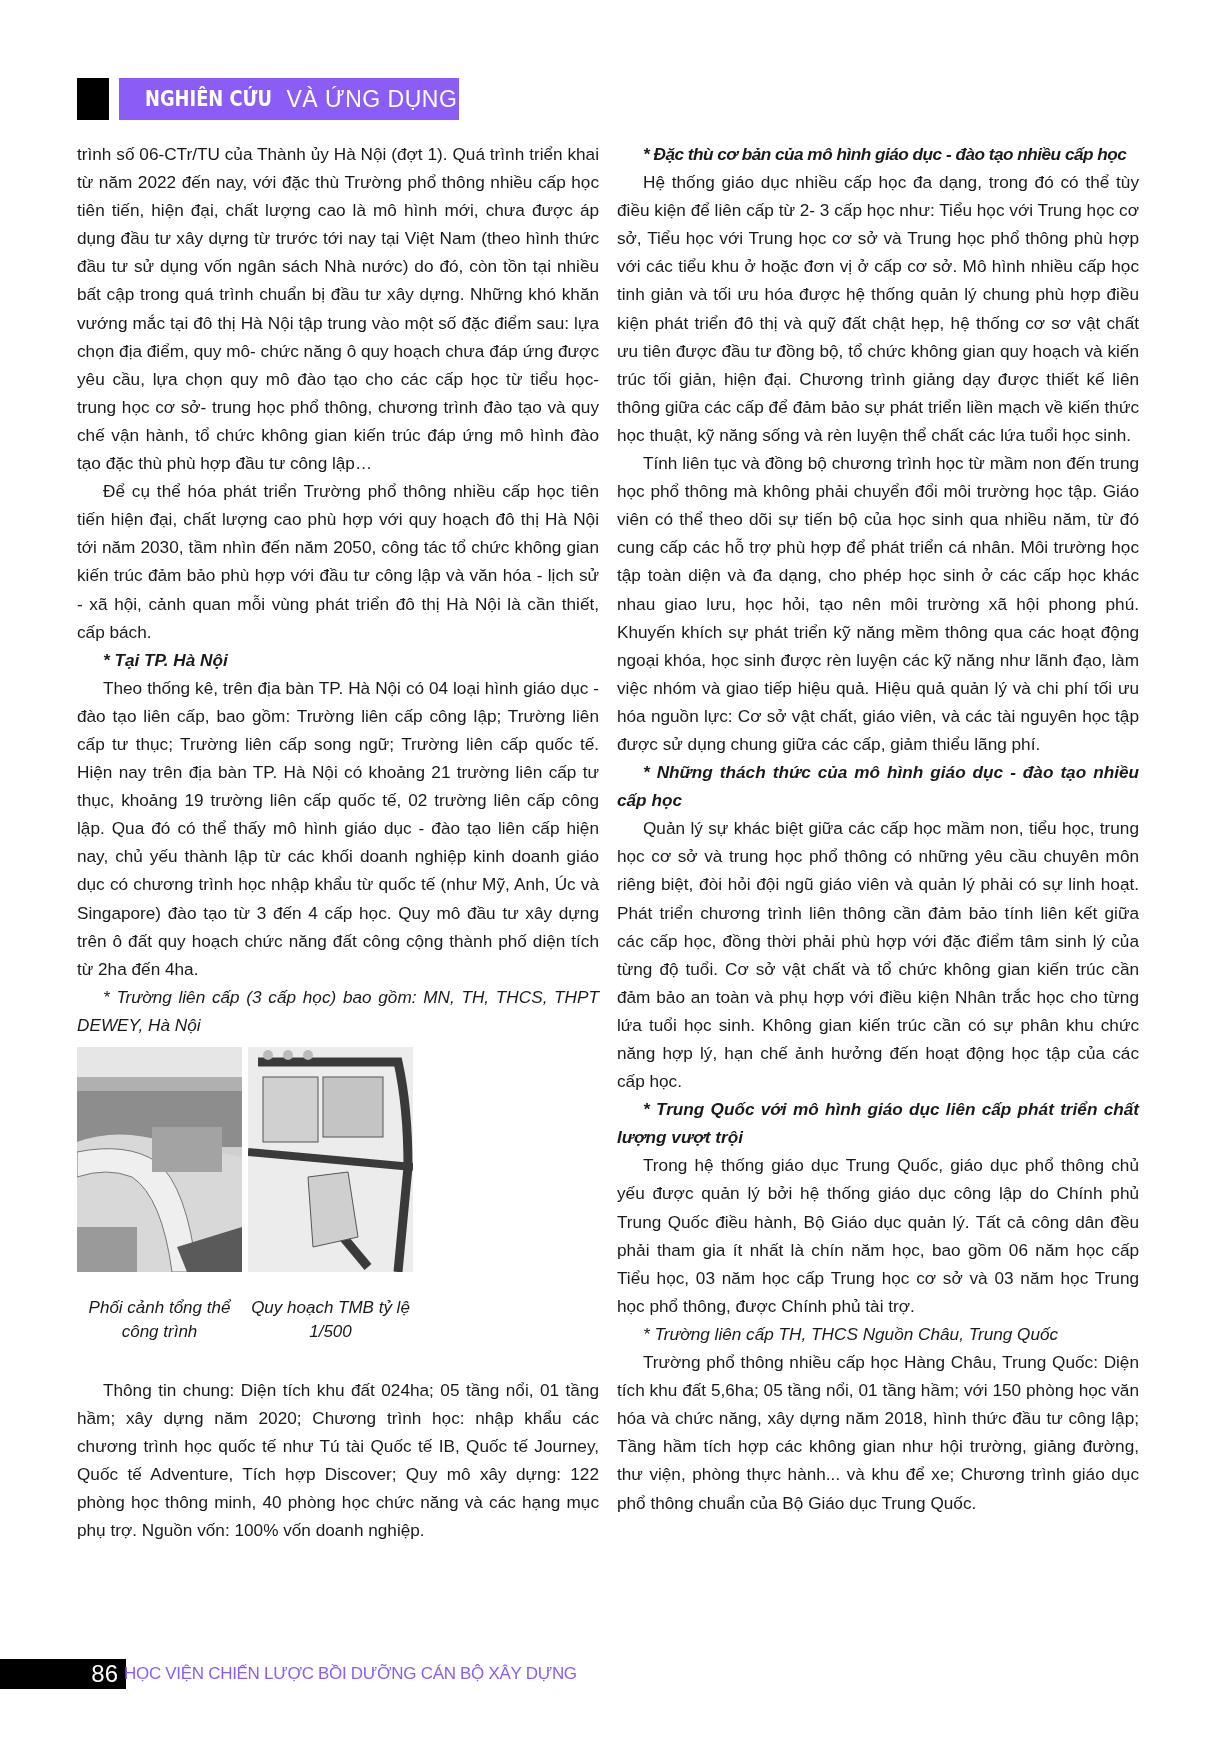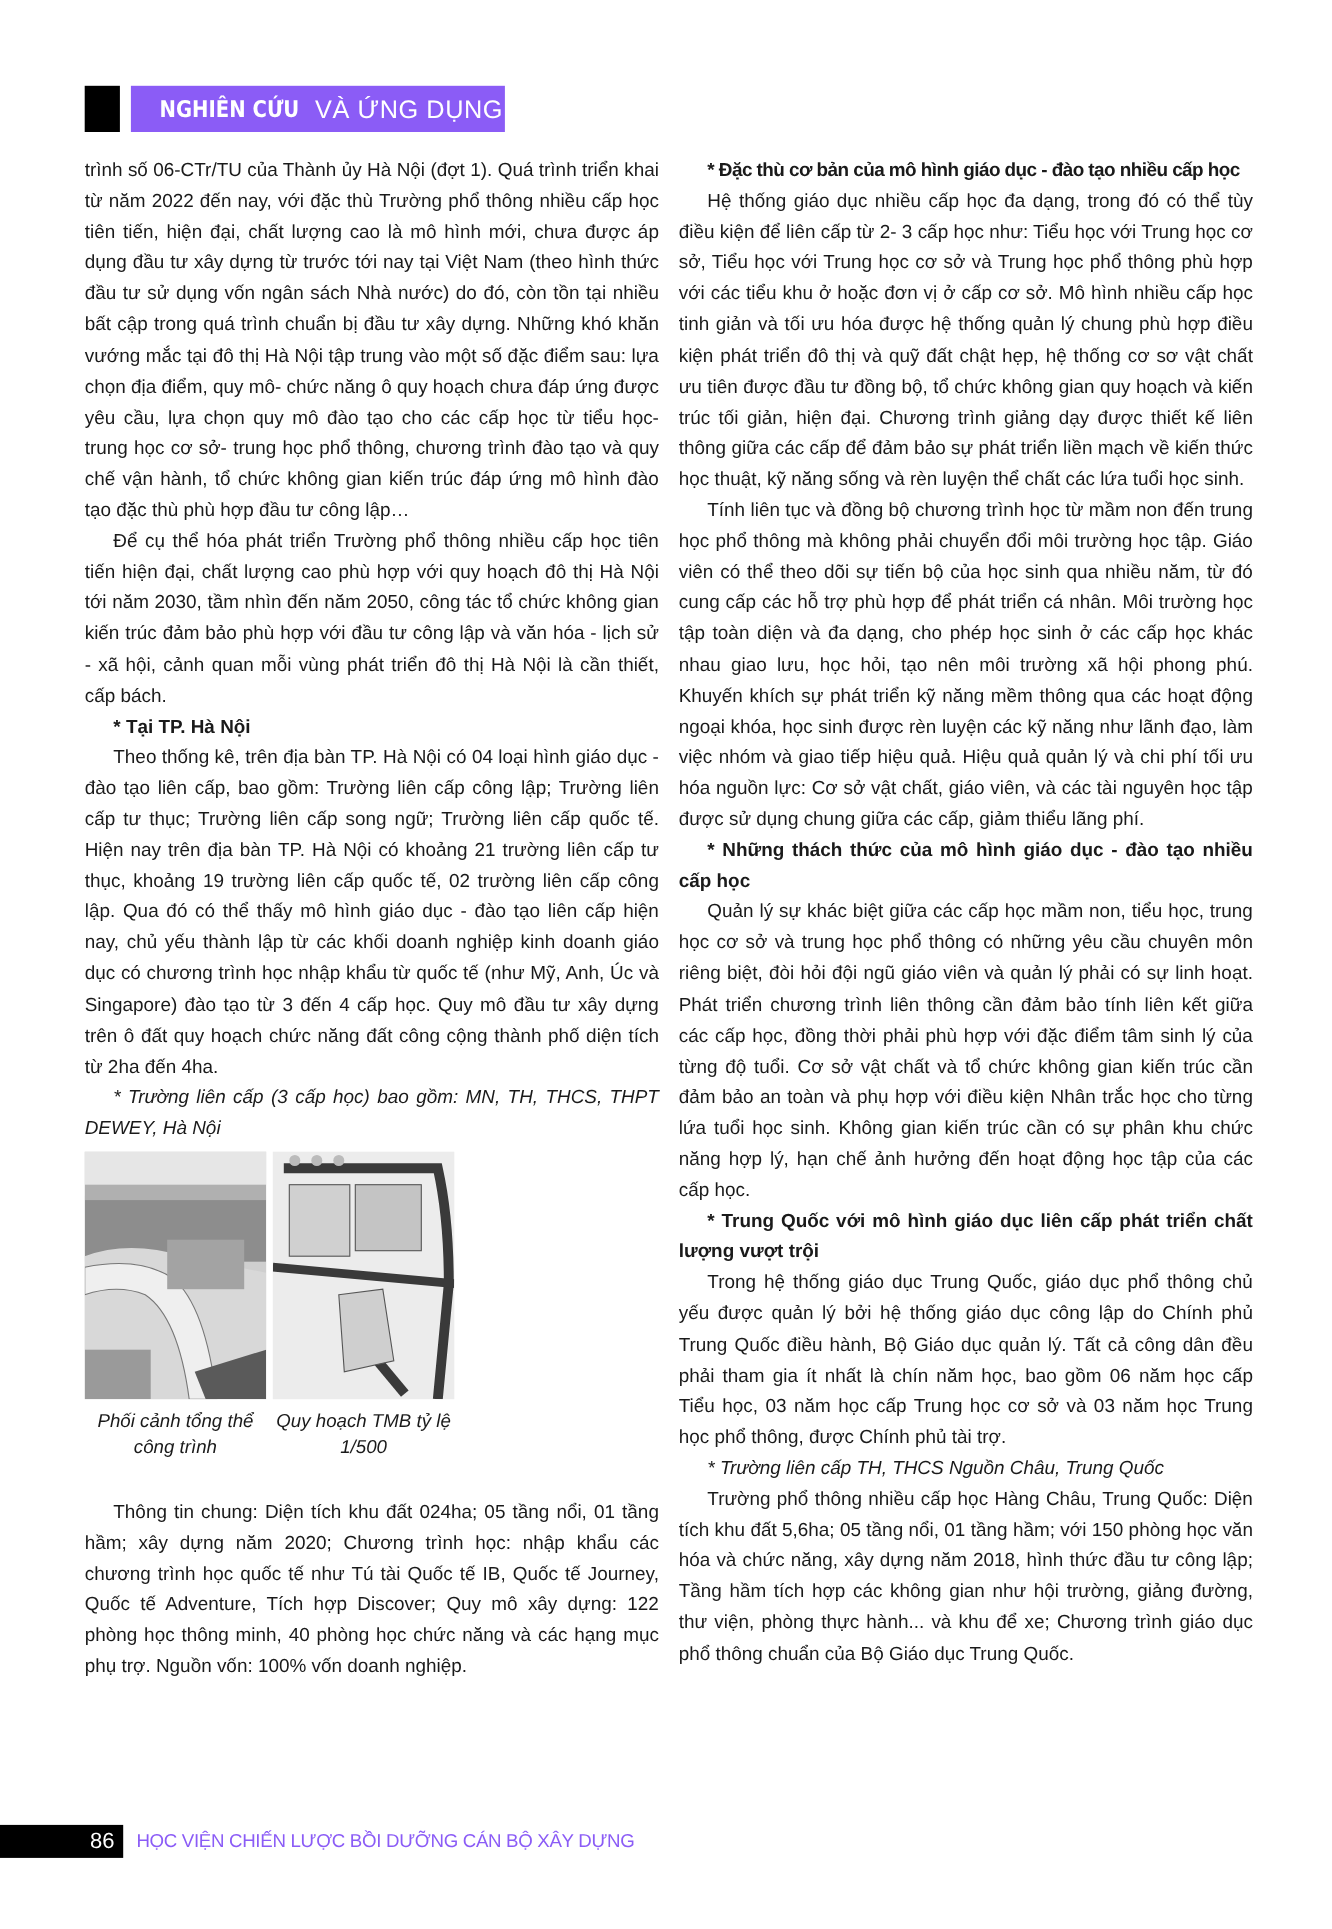--- a/index.html
+++ b/index.html
@@ -9,29 +9,29 @@
   .hdr-bar { position:absolute; left:119px; top:78px; width:340px; height:42px; background:#8b5cf6;
              color:#fff; display:flex; align-items:center; padding-left:26px; box-sizing:border-box;
              font-size:23px; letter-spacing:0.5px; }
   .hdr-bar .b { font-weight:bold; font-family:"DejaVu Sans", sans-serif; font-size:21px; letter-spacing:0; transform:scaleX(0.85); transform-origin:left; display:inline-block; margin-right:-14px; }
   .hdr-bar .n { font-weight:normal; margin-left:6px; }
   .col { position:absolute; top:140px; font-size:17.2px; line-height:28.1px; text-align:justify; }
   .col.left { left:77px; width:522px; }
   .col.right { left:617px; width:522px; }
   .col p { margin:0; }
   .ind { text-indent:26px; }
-  .bi { font-weight:bold; }
+  .bi { font-weight:bold; font-style:italic; }
   .b2 { font-weight:bold; }
   .it { font-style:italic; }
   .figs { display:flex; gap:6px; margin-top:8px; }
   .fig { width:165px; }
   .img { width:165px; height:225px; position:relative; overflow:hidden; background:#cfcfcf; }
-  .cap { font-style:italic; text-align:center; font-size:17px; line-height:24px; margin-top:8px; }
-  .footer-num { position:absolute; left:0; top:1659px; width:112px; height:30px; background:#000; color:#fff;
-                font-size:20px; text-align:right; padding-right:8px; box-sizing:border-box; line-height:30px; }
+  .cap { font-style:italic; text-align:center; font-size:17px; line-height:24px; margin-top:24px; }
+  .footer-num { position:absolute; left:0; top:1659px; width:126px; height:30px; background:#000; color:#fff;
+                font-size:24px; text-align:right; padding-right:8px; box-sizing:border-box; line-height:30px; }
   .footer-title { position:absolute; left:124px; top:1659px; font-size:17px; line-height:30px; color:#8b5cf6; letter-spacing:-0.3px; }
 </style>
 </head>
 <body>
 
 <div class="hdr-block"></div>
 <div class="hdr-bar">
   <span class="b">NGHIÊN CỨU</span>
   <span class="n">VÀ ỨNG DỤNG</span>
 </div>

